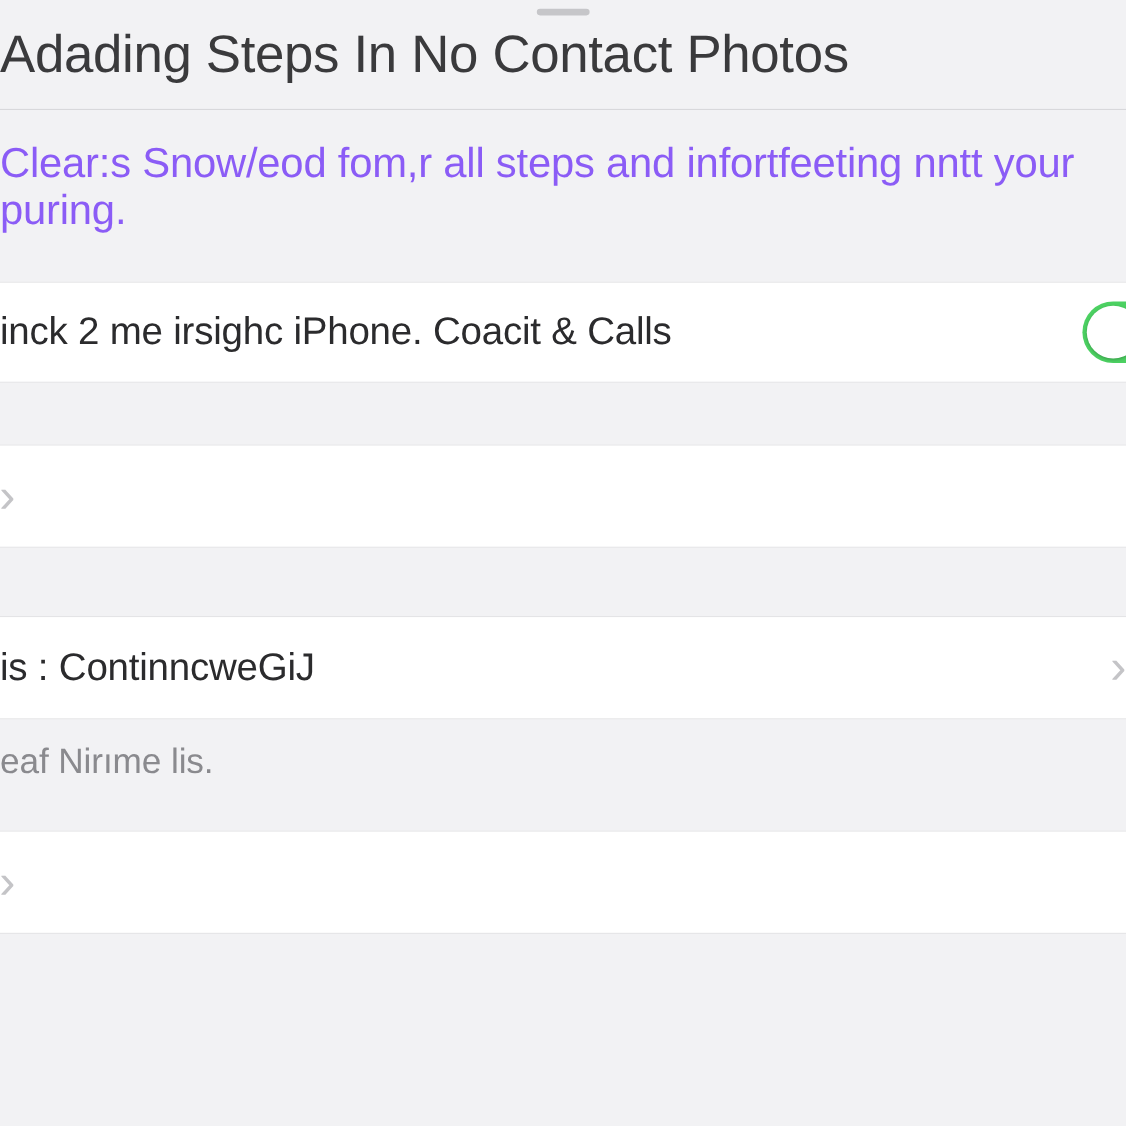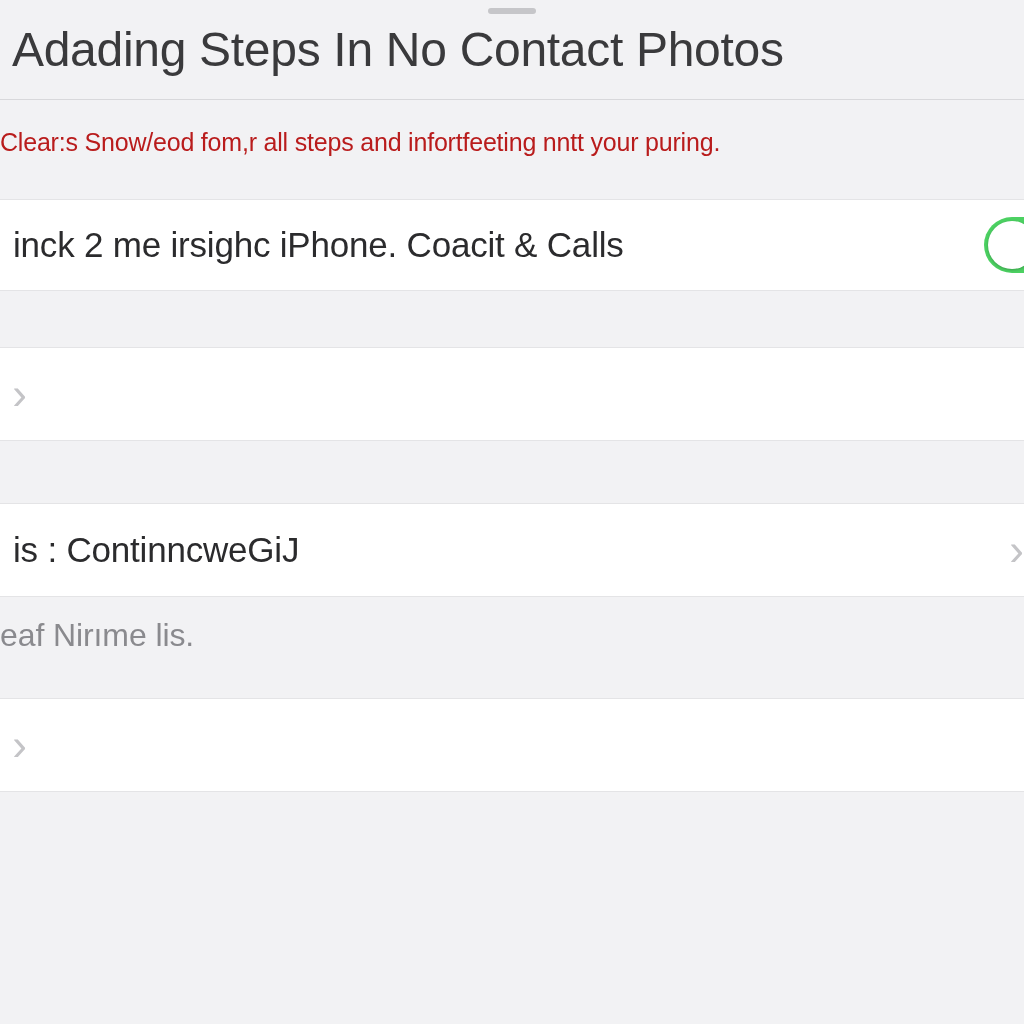--- a/index.html
+++ b/index.html
@@ -19,39 +19,39 @@
       width: 48px;
       height: 6px;
       background: #c6c6c9;
       border-radius: 3px;
       margin: 8px auto 6px;
     }
     .title {
       font-size: 48px;
       font-weight: 400;
       color: #3a3a3c;
-      padding: 2px 0 22px 12px;
+      padding: 2px 0 22px 0;
       letter-spacing: -0.3px;
     }
     .hr {
       height: 1px;
       background: #d8d8db;
     }
     .subtitle {
-      font-size: 25px;
-      color: #b91c1c;
+      font-size: 38px;
+      color: #8b5cf6;
       padding: 28px 0 42px 0;
       letter-spacing: -0.2px;
     }
     .row {
       background: #ffffff;
       display: flex;
       align-items: center;
       justify-content: space-between;
-      padding: 0 0 0 13px;
+      padding: 0 0 0 0;
       min-height: 92px;
       border-top: 1px solid #e4e4e6;
       border-bottom: 1px solid #e4e4e6;
     }
     .row-label {
       font-size: 35px;
       color: #2b2b2d;
       letter-spacing: -0.2px;
     }
     .spacer {

